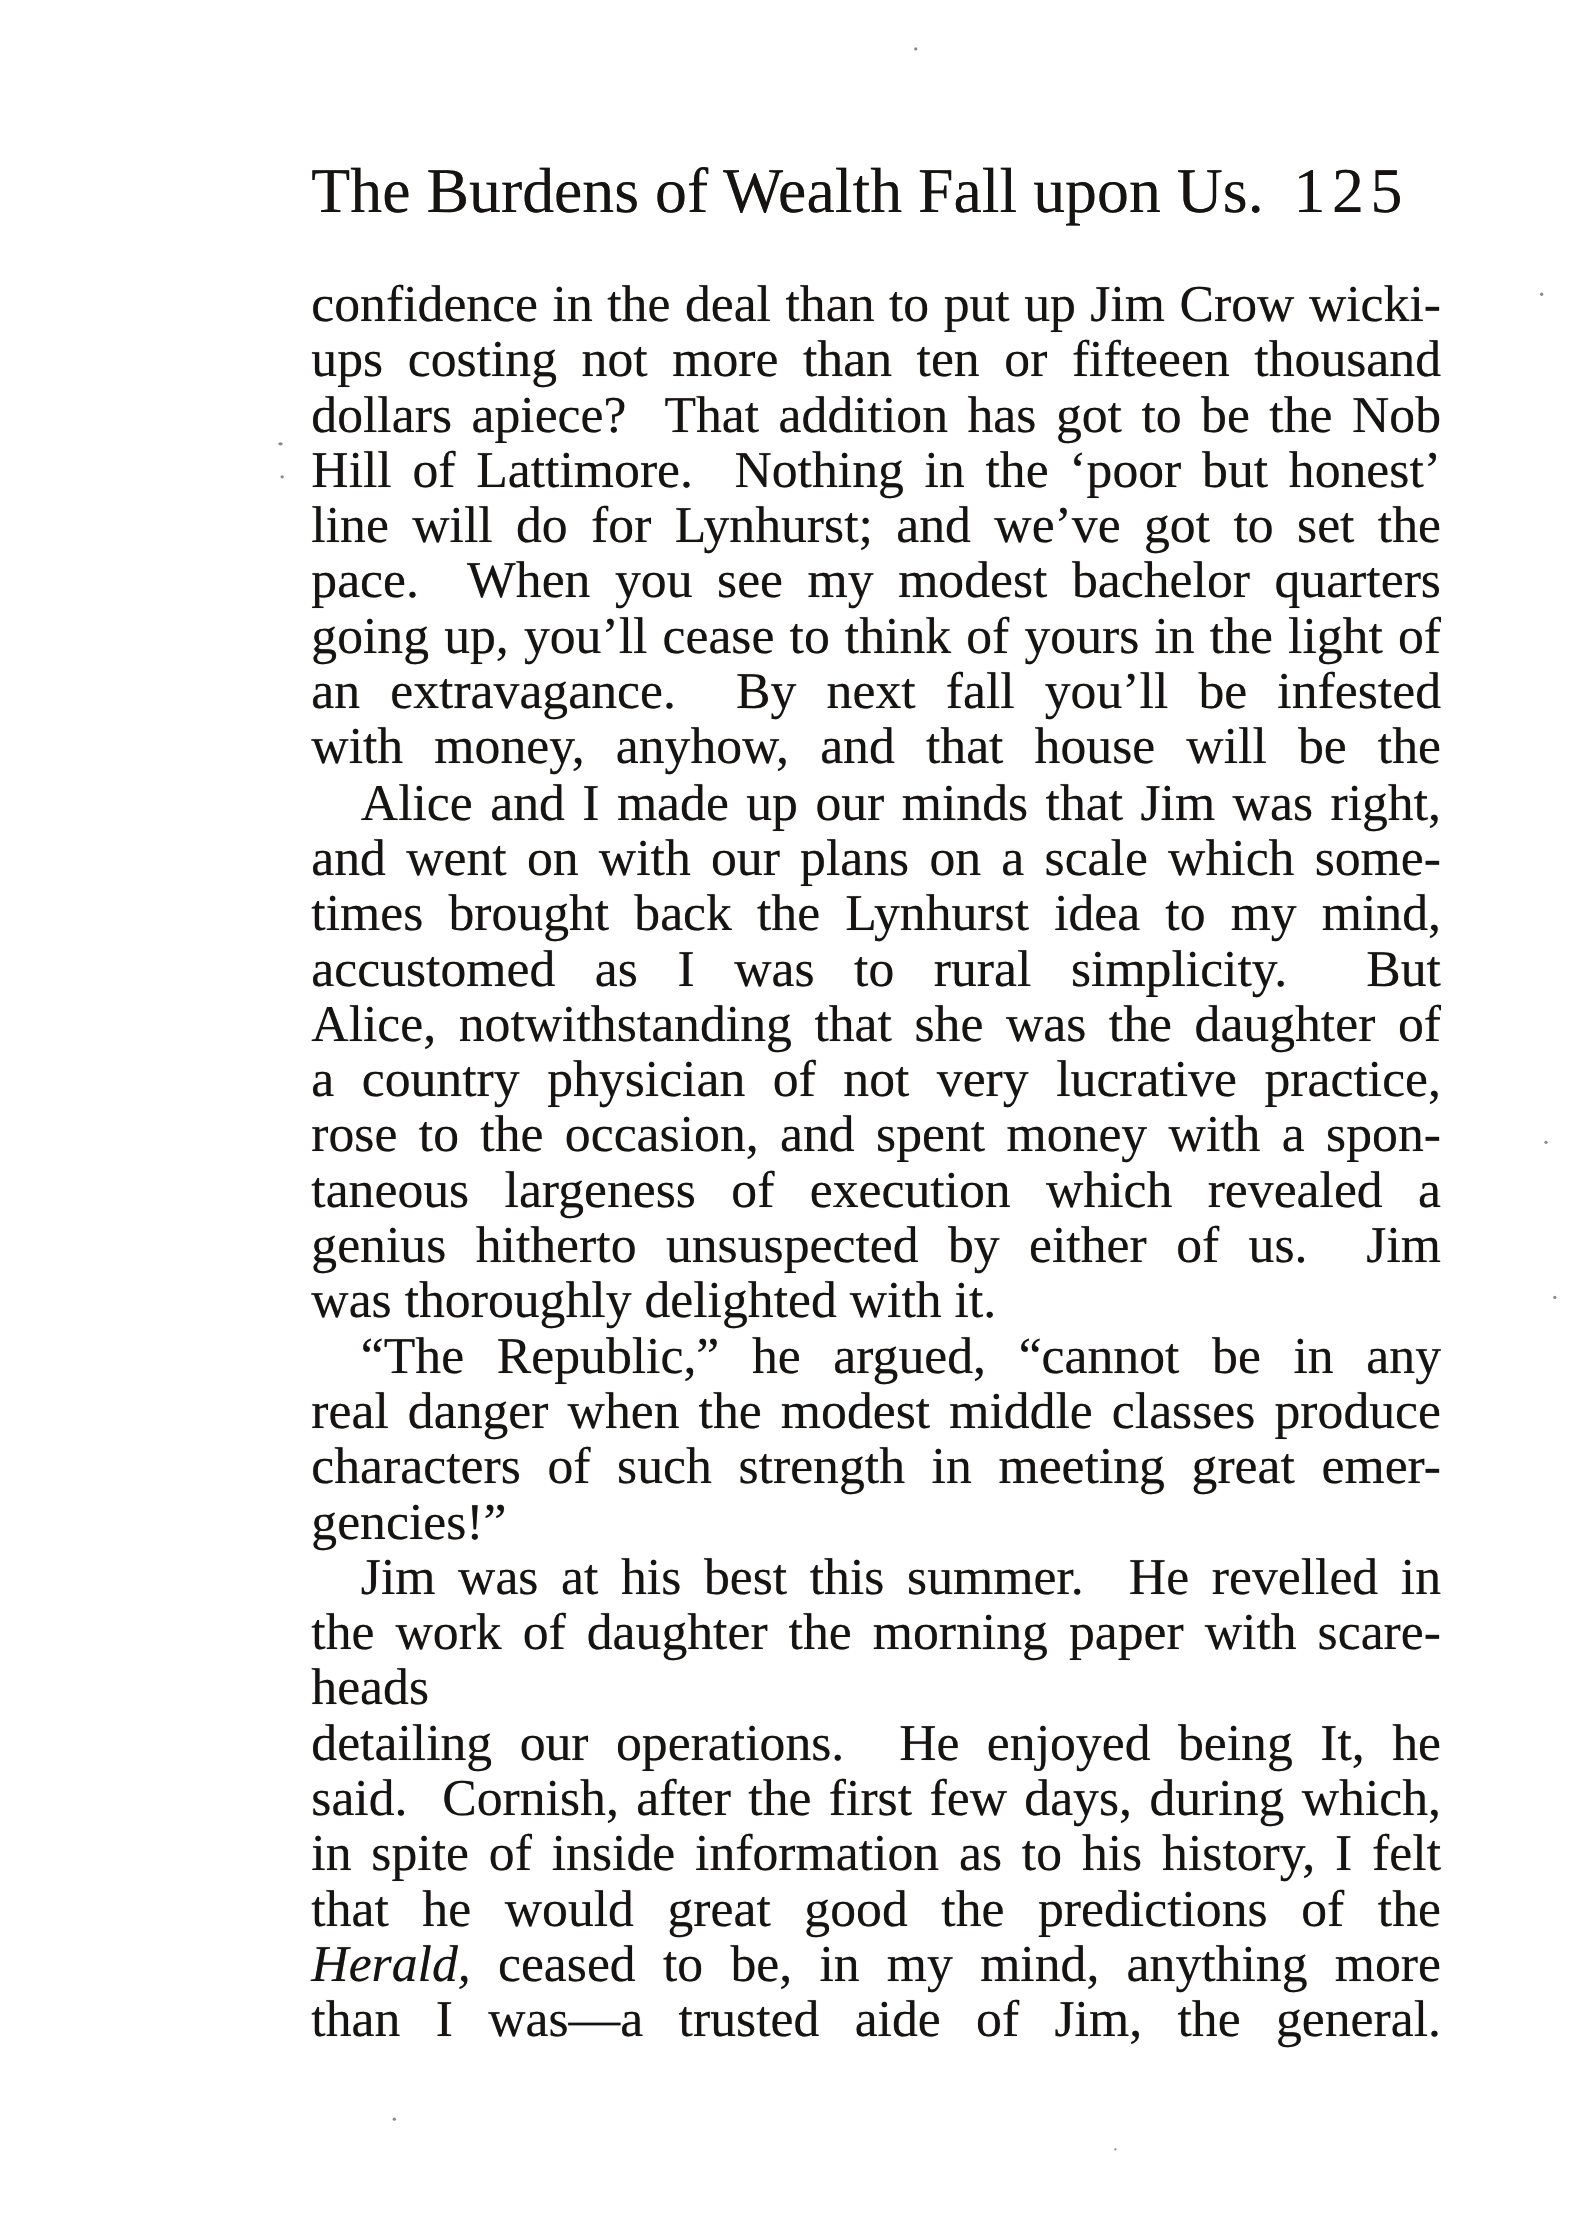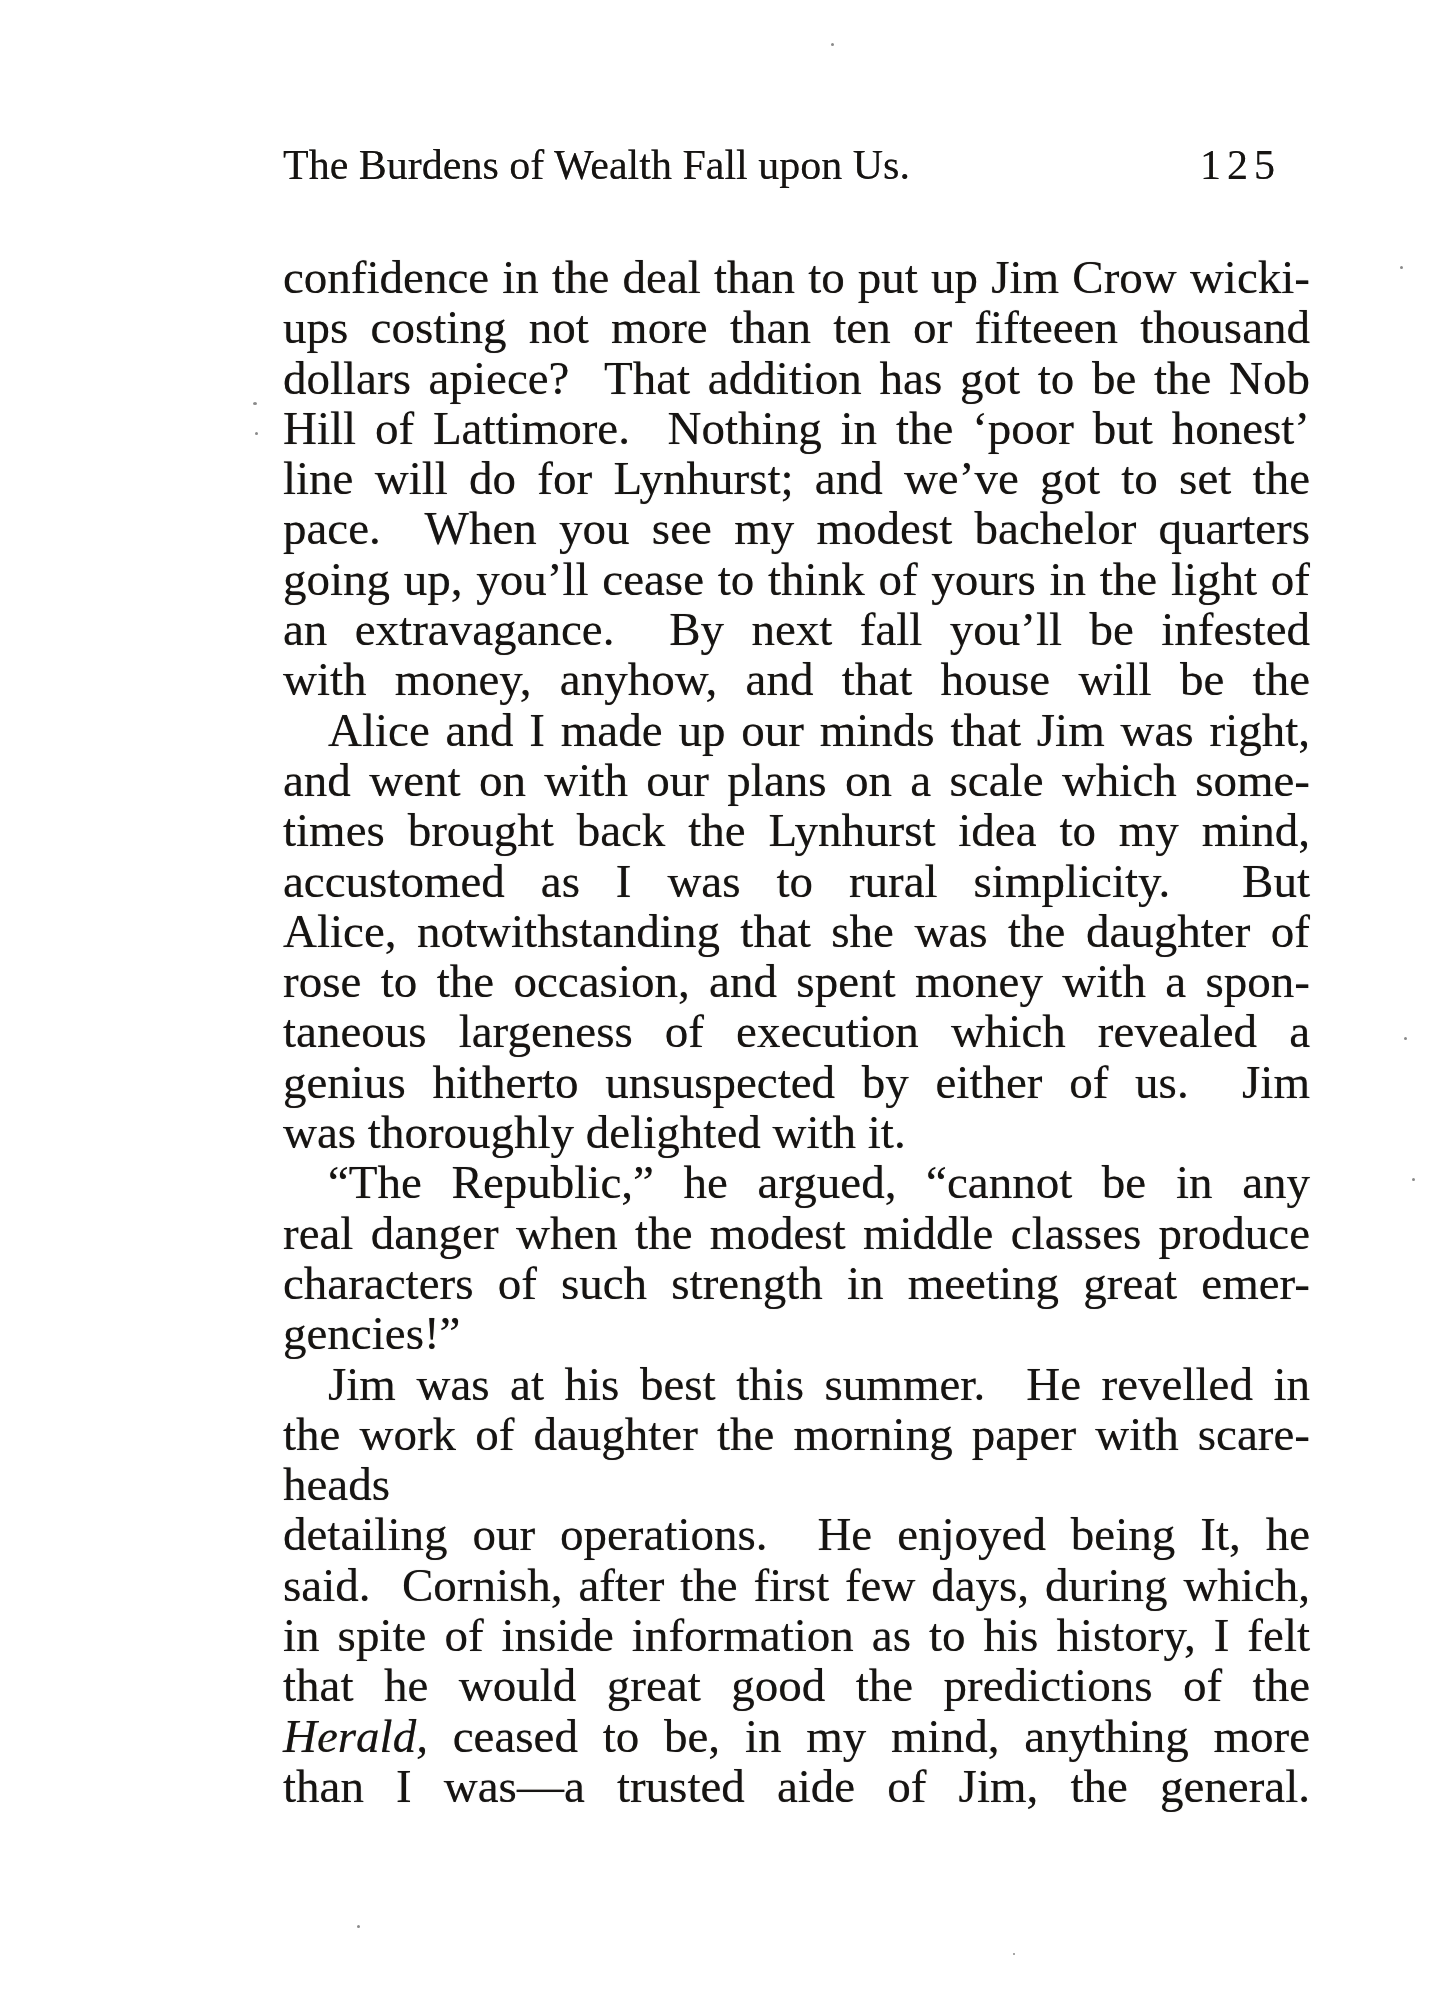--- a/index.html
+++ b/index.html
@@ -1,20 +1,20 @@
 <!DOCTYPE html>
 <html><head>
 <meta charset="utf-8">
 <style>
   html,body{margin:0;padding:0;background:#ffffff;}
   .page{position:relative;width:1432px;height:2016px;background:#ffffff;overflow:hidden;
         font-family:"Liberation Serif","DejaVu Serif",serif;color:#161412;}
   .running-header{position:absolute;top:142px;left:283px;width:998px;
         display:flex;justify-content:space-between;align-items:center;
-        font-size:42px;line-height:1.1;white-space:nowrap;
+        font-size:58px;line-height:1.1;white-space:nowrap;
         text-shadow:0 0 0.6px rgba(20,16,12,0.65);}
   .page-num{letter-spacing:6px;}
   .body-text{position:absolute;top:252px;left:283px;width:1027px;
         font-size:47px;line-height:50.3px;
         text-shadow:0 0 0.7px rgba(20,16,12,0.6);}
   .line{text-align:justify;text-align-last:justify;}
   .line.last{text-align:justify;text-align-last:left;}
   .line.indent{text-indent:45px;}
   .italic{font-style:italic;}
   .speck{position:absolute;border-radius:50%;background:#8a8a8a;}
@@ -42,20 +42,21 @@
       <div class="line">an extravagance.&nbsp; By next fall you’ll be infested</div>
       <div class="line">with money, anyhow, and that house will be the</div>
     </div>
 
     <div>
       <div class="line indent">Alice and I made up our minds that Jim was right,</div>
       <div class="line">and went on with our plans on a scale which some-</div>
       <div class="line">times brought back the Lynhurst idea to my mind,</div>
       <div class="line">accustomed as I was to rural simplicity.&nbsp; But</div>
       <div class="line">Alice, notwithstanding that she was the daughter of</div>
+      <div class="line">a country physician of not very lucrative practice,</div>
       <div class="line">rose to the occasion, and spent money with a spon-</div>
       <div class="line">taneous largeness of execution which revealed a</div>
       <div class="line">genius hitherto unsuspected by either of us.&nbsp; Jim</div>
       <div class="line last">was thoroughly delighted with it.</div>
     </div>
 
     <div>
       <div class="line indent">“The Republic,” he argued, “cannot be in any</div>
       <div class="line">real danger when the modest middle classes produce</div>
       <div class="line">characters of such strength in meeting great emer-</div>

